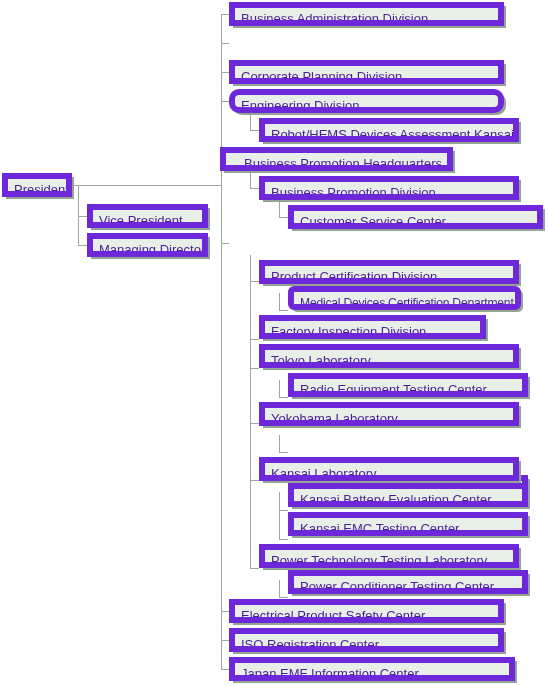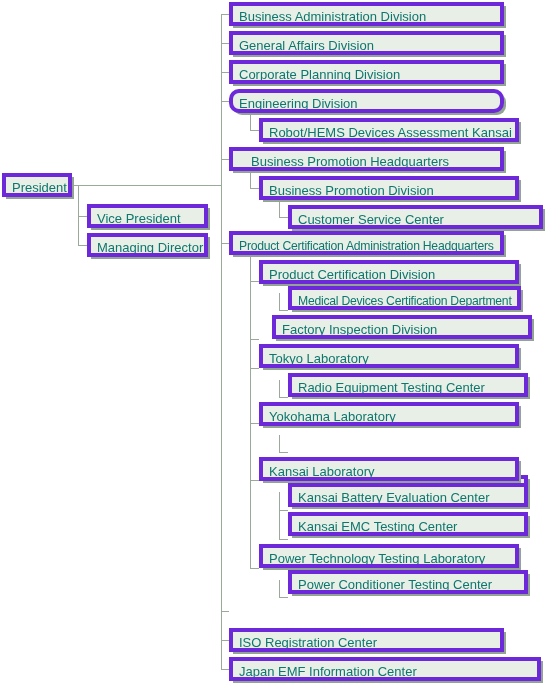--- a/index.html
+++ b/index.html
@@ -30,27 +30,27 @@
     background: #9aa99a;
   }
   .line.v { width: 1px; }
   .line.h { height: 1px; }
 
   
   .node {
     position: absolute;
     box-sizing: border-box;
     background: #e7efe7;
-    border: 4px solid #6d28d9;
+    border: 6px solid #6d28d9;
     box-shadow: 3px 3px 0 -1px #93a493;
     height: 24px;
     line-height: 22px;
     padding: 0 6px;
     font-size: 13px;
-    color: #0f766e;
+    color: #4c1d95;
     white-space: nowrap;
     overflow: hidden;
   }
   .node.tight { font-size: 12.2px; letter-spacing: -0.25px; }
 </style>
 </head>
 <body>
 
 <div id="org-canvas">
 
@@ -106,58 +106,57 @@
   <div class="line h" style="left:279px; top:597px; width:9px;"></div>
 
   <div class="node" style="left:2px; top:173px; width:70px;text-align:right;">President</div>
 
   <div class="node" style="left:87px; top:204px; width:121px;">Vice President</div>
 
   <div class="node" style="left:87px; top:233px; width:121px;">Managing Director</div>
 
   <div class="node" style="left:229px; top:2px; width:275px;">Business Administration Division</div>
 
-  <div class="node" style="left:229px; top:31px; width:275px;">General Affairs Division</div>
 
   <div class="node" style="left:229px; top:60px; width:275px;">Corporate Planning Division</div>
 
   <div class="node" style="left:229px; top:89px; width:275px;border-radius:10px;">Engineering Division</div>
 
   <div class="node" style="left:259px; top:118px; width:260px;">Robot/HEMS Devices Assessment Kansai</div>
 
-  <div class="node" style="left:229px; top:147px; width:275px;padding-left:18px;">Business Promotion Headquarters</div>
+  <div class="node" style="left:220px; top:147px; width:233px;padding-left:18px;">Business Promotion Headquarters</div>
 
   <div class="node" style="left:259px; top:176px; width:260px;">Business Promotion Division</div>
 
   <div class="node" style="left:288px; top:205px; width:255px;">Customer Service Center</div>
 
-  <div class="node tight" style="left:229px; top:231px; width:275px;">Product Certification Administration Headquarters</div>
 
   <div class="node" style="left:259px; top:260px; width:260px;">Product Certification Division</div>
 
-  <div class="node tight" style="left:288px; top:286px; width:233px;">Medical Devices Certification Department</div>
+  <div class="node tight" style="left:288px; top:286px; width:233px;border-radius:6px;">Medical Devices Certification Department</div>
 
-  <div class="node" style="left:259px; top:315px; width:260px;margin-left:13px;">Factory Inspection Division</div>
+  <div class="node" style="left:259px; top:315px; width:227px;">Factory Inspection Division</div>
 
   <div class="node" style="left:259px; top:344px; width:260px;">Tokyo Laboratory</div>
 
   <div class="node" style="left:288px; top:373px; width:240px;">Radio Equipment Testing Center</div>
 
   <div class="node" style="left:259px; top:402px; width:260px;">Yokohama Laboratory</div>
 
   <div class="node" style="left:288px; top:428px; width:240px;margin-top:47px;">EMC Testing Center</div>
 
   <div class="node" style="left:259px; top:457px; width:260px;">Kansai Laboratory</div>
 
   <div class="node" style="left:288px; top:483px; width:240px;">Kansai Battery Evaluation Center</div>
 
   <div class="node" style="left:288px; top:512px; width:240px;">Kansai EMC Testing Center</div>
 
   <div class="node" style="left:259px; top:544px; width:260px;">Power Technology Testing Laboratory</div>
 
   <div class="node" style="left:288px; top:570px; width:240px;">Power Conditioner Testing Center</div>
 
+  <div class="node" style="left:229px; top:599px; width:275px;">Electrical Product Safety Center</div>
 
   <div class="node" style="left:229px; top:628px; width:275px;">ISO Registration Center</div>
 
-  <div class="node" style="left:229px; top:657px; width:312px;">Japan EMF Information Center</div>
+  <div class="node" style="left:229px; top:657px; width:286px;">Japan EMF Information Center</div>
 
 </div>
 
 </body></html>

